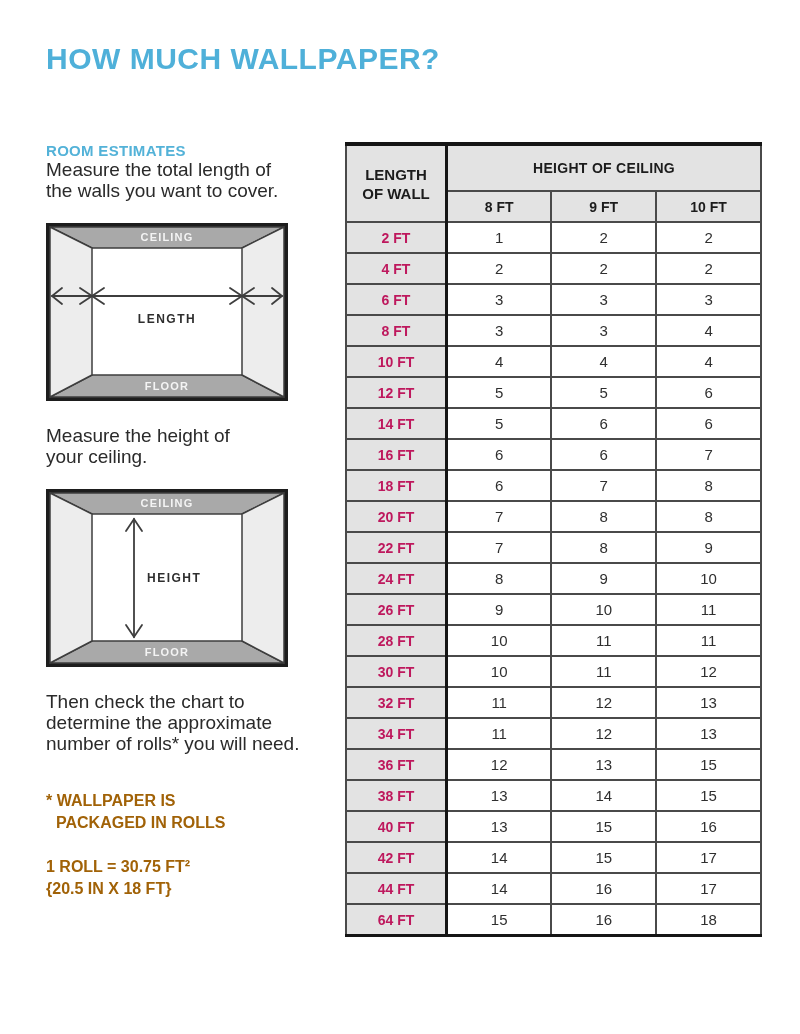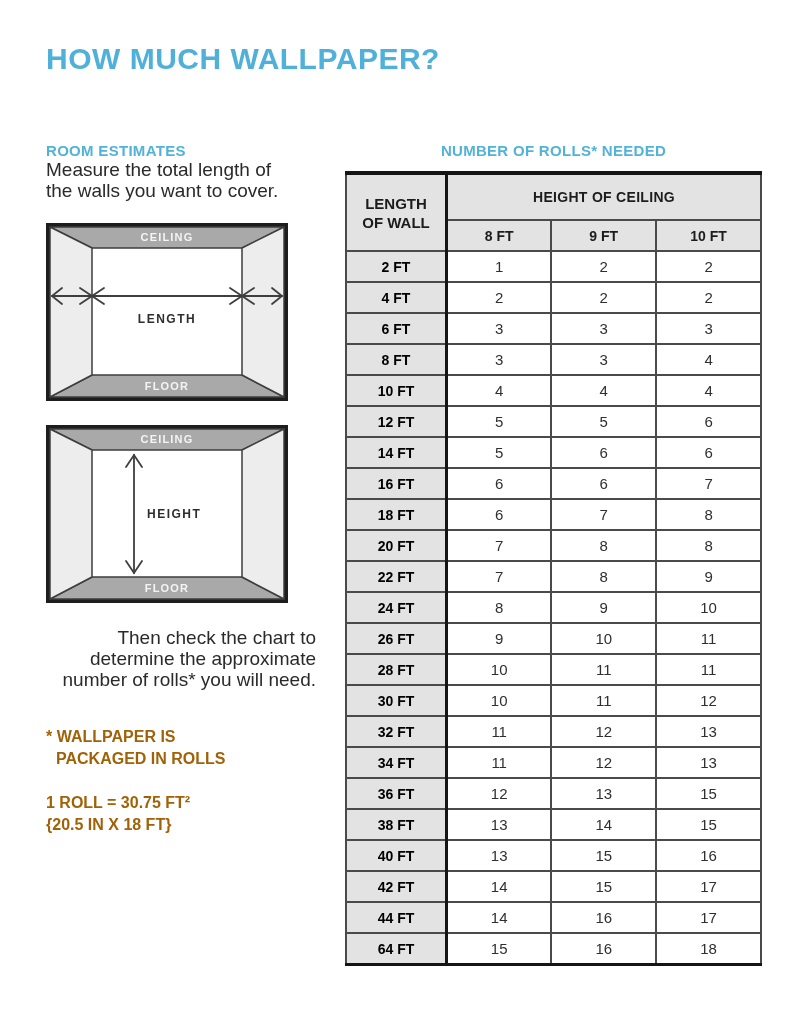--- a/index.html
+++ b/index.html
@@ -32,21 +32,21 @@
     margin:0 0 22px 0;
     font-size:19px; line-height:21px; color:#2a2a2a;
     white-space:pre-line;
   }
   p.note {
     margin:0 0 22px 0;
     font-size:16px; line-height:22px; font-weight:bold; color:#a16207;
     white-space:pre-line;
   }
   p.note.hanging { padding-left:10px; text-indent:-10px; }
-  .mb-para3 { margin-bottom:36px !important;text-align:right; }
+  .mb-para3 { margin-bottom:36px !important; }
 
   .diagram { display:block; margin:0 0 24px 0; }
 
   .diag-wall-label { font-size:11px; font-weight:bold; letter-spacing:1.2px; fill:#f4f4f4; }
   .diag-dim-label  { font-size:12px; font-weight:bold; letter-spacing:1.5px; fill:#2e2e2e; }
 
   
   table.rolls-table {
     border-collapse:collapse; table-layout:fixed; width:417px;
     border:2px solid #151515; border-top-width:4px; border-bottom-width:3px;
@@ -55,21 +55,21 @@
     border:2px solid #4a4a4a; text-align:center; vertical-align:middle; padding:0;
   }
   .rolls-table thead th { background:#e3e3e3; color:#1c1c1c; }
   .rolls-table th.corner-header {
     width:98px; font-size:15px; line-height:19px; font-weight:bold;
     white-space:pre-line; border-right:3px solid #151515;
   }
   .rolls-table th.group-header { font-size:14px; font-weight:bold; letter-spacing:0.3px; height:44px; }
   .rolls-table th.col-header   { font-size:14px; font-weight:bold; height:29px; }
   .rolls-table tbody th {
-    background:#e3e3e3; font-size:14px; font-weight:bold; color:#000000;
+    background:#e3e3e3; font-size:14px; font-weight:bold; color:#be185d;
     height:29px; border-right:3px solid #151515;
   }
   .rolls-table tbody td {
     background:#ffffff; font-size:15px; font-weight:400; color:#2f2f2f; height:29px;
   }
 </style>
 </head>
 <body>
 
 <div class="page">
@@ -98,20 +98,22 @@
           <path d="M16,65 L6,73 L16,81"></path>
           <path d="M34,65 L46,73 L34,81"></path>
           <path d="M58,65 L46,73 L58,81"></path>
           <path d="M184,65 L196,73 L184,81"></path>
           <path d="M208,65 L196,73 L208,81"></path>
           <path d="M226,65 L236,73 L226,81"></path>
         </g>
         <text x="121" y="100" text-anchor="middle" class="diag-dim-label">LENGTH</text>
       </svg>
 
+      <p class="body-text">Measure the height of
+your ceiling.</p>
 
       <svg class="diagram" width="242" height="178" viewBox="0 0 242 178" xmlns="http://www.w3.org/2000/svg">
         <rect x="2" y="2" width="238" height="174" fill="#ffffff" stroke="#1d1d1d" stroke-width="4"></rect>
         <polygon points="4,4 238,4 196,25 46,25" fill="#a9a9a9" stroke="#3e3e3e" stroke-width="1.5"></polygon>
         <polygon points="4,174 238,174 196,152 46,152" fill="#a9a9a9" stroke="#3e3e3e" stroke-width="1.5"></polygon>
         <polygon points="4,4 46,25 46,152 4,174" fill="#ededed" stroke="#3e3e3e" stroke-width="1.5"></polygon>
         <polygon points="238,4 196,25 196,152 238,174" fill="#ededed" stroke="#3e3e3e" stroke-width="1.5"></polygon>
         <text x="121" y="18" text-anchor="middle" class="diag-wall-label">CEILING</text>
         <text x="121" y="167" text-anchor="middle" class="diag-wall-label">FLOOR</text>
         <g stroke="#3e3e3e" stroke-width="1.8" fill="none" stroke-linecap="round">
@@ -129,21 +131,20 @@
       <p class="note hanging">* WALLPAPER IS
 PACKAGED IN ROLLS</p>
 
       <p class="note">1 ROLL = 30.75 FT²
 {20.5 IN X 18 FT}</p>
 
     </div>
 
     <div class="right-col">
 
-      <h2 class="section-heading">NUMBER OF ROLLS* NEEDED</h2>
 
       <table class="rolls-table">
         <thead>
           <tr>
             <th class="corner-header" rowspan="2">LENGTH
 OF WALL</th>
             <th class="group-header" colspan="3">HEIGHT OF CEILING</th>
           </tr>
           <tr>
             <th class="col-header">8 FT</th>

